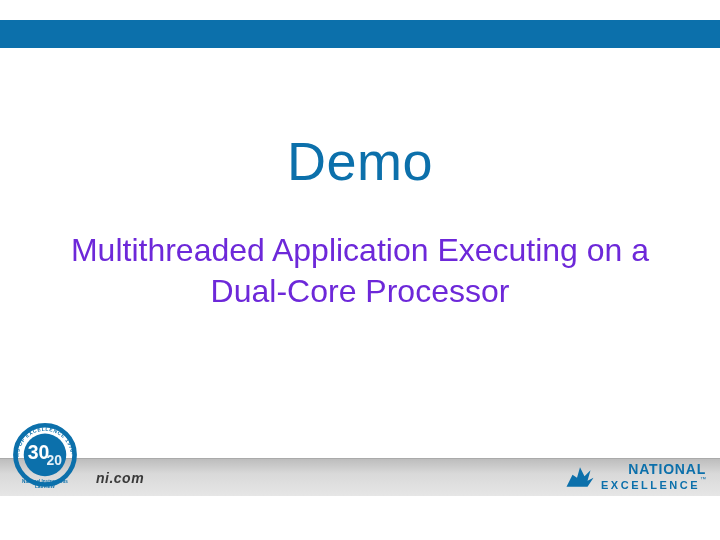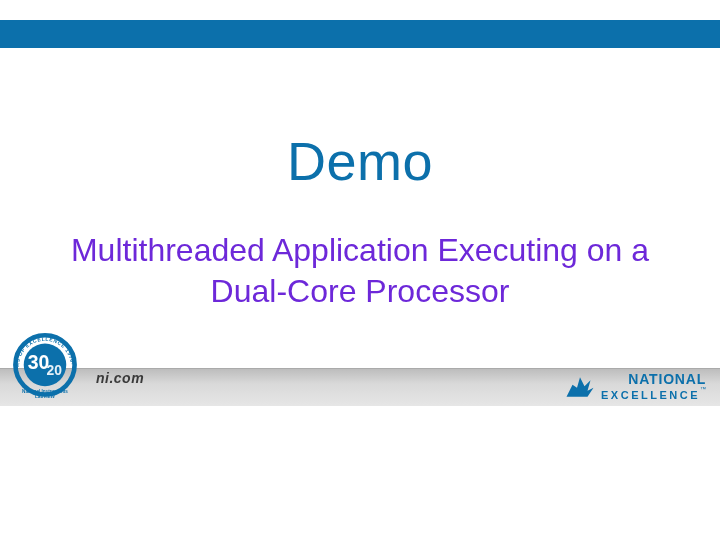--- a/index.html
+++ b/index.html
@@ -1,25 +1,25 @@
 <!DOCTYPE html>
 <html><head>
 <meta charset="utf-8">
 <style>
   * { margin: 0; padding: 0; box-sizing: border-box; }
   html, body { width: 720px; height: 540px; overflow: hidden; background: #fff; font-family: Arial, Helvetica, sans-serif; }
-  .slide { position: relative; width: 720px; height: 406px; background: #ffffff; }
+  .slide { position: relative; width: 720px; height: 496px; background: #ffffff; }
   .top-bar { position: absolute; top: 20px; left: 0; width: 100%; height: 28px; background: #0c70ab; }
   .content { position: absolute; top: 130px; left: 0; width: 100%; text-align: center; padding: 0 60px; }
   .title { color: #0c70ab; font-size: 54px; font-weight: 400; letter-spacing: 0.5px; margin-bottom: 38px; }
   .subtitle { color: #6d28d9; font-size: 32px; line-height: 1.28; font-weight: 400; }
   .footer { position: absolute; bottom: 0; left: 0; width: 100%; height: 74px; }
   .footer-seal { position: absolute; left: 8px; bottom: 6px; width: 74px; height: 74px; }
   .footer-band { position: absolute; left: 0; bottom: 0; width: 100%; height: 38px; background: linear-gradient(#bdbdbd, #d9d9d9 40%, #e6e6e6); border-top: 1px solid #aaa; }
-  .footer-url { position: absolute; left: 96px; bottom: 20px; font-size: 14px; font-weight: bold; color: #3a3a3a; font-style: italic; letter-spacing: 0.5px; }
+  .footer-url { position: absolute; left: 96px; bottom: 10px; font-size: 14px; font-weight: bold; color: #3a3a3a; font-style: italic; letter-spacing: 0.5px; }
   .ni-logo { position: absolute; right: 14px; bottom: 5px; text-align: right; }
   .ni-eagle { width: 30px; height: 26px; display: inline-block; vertical-align: middle; }
   .ni-text { display: inline-block; vertical-align: middle; line-height: 0.9; margin-left: 2px; }
   .ni-line1 { color: #0c70ab; font-size: 14px; font-weight: 900; letter-spacing: 0.8px; font-family: Arial, sans-serif; }
   .ni-line2 { color: #0c70ab; font-size: 11px; font-weight: 900; letter-spacing: 2.5px; font-family: Arial, sans-serif; }
   .ni-tm { color: #0c70ab; font-size: 6px; vertical-align: top; }
   
   .seal-ring { fill: none; stroke: #0c70ab; stroke-width: 5; }
   .seal-inner { fill: #0c70ab; }
   .seal-num-big { fill: #fff; font-size: 21px; font-weight: 900; font-family: Arial, sans-serif; }

